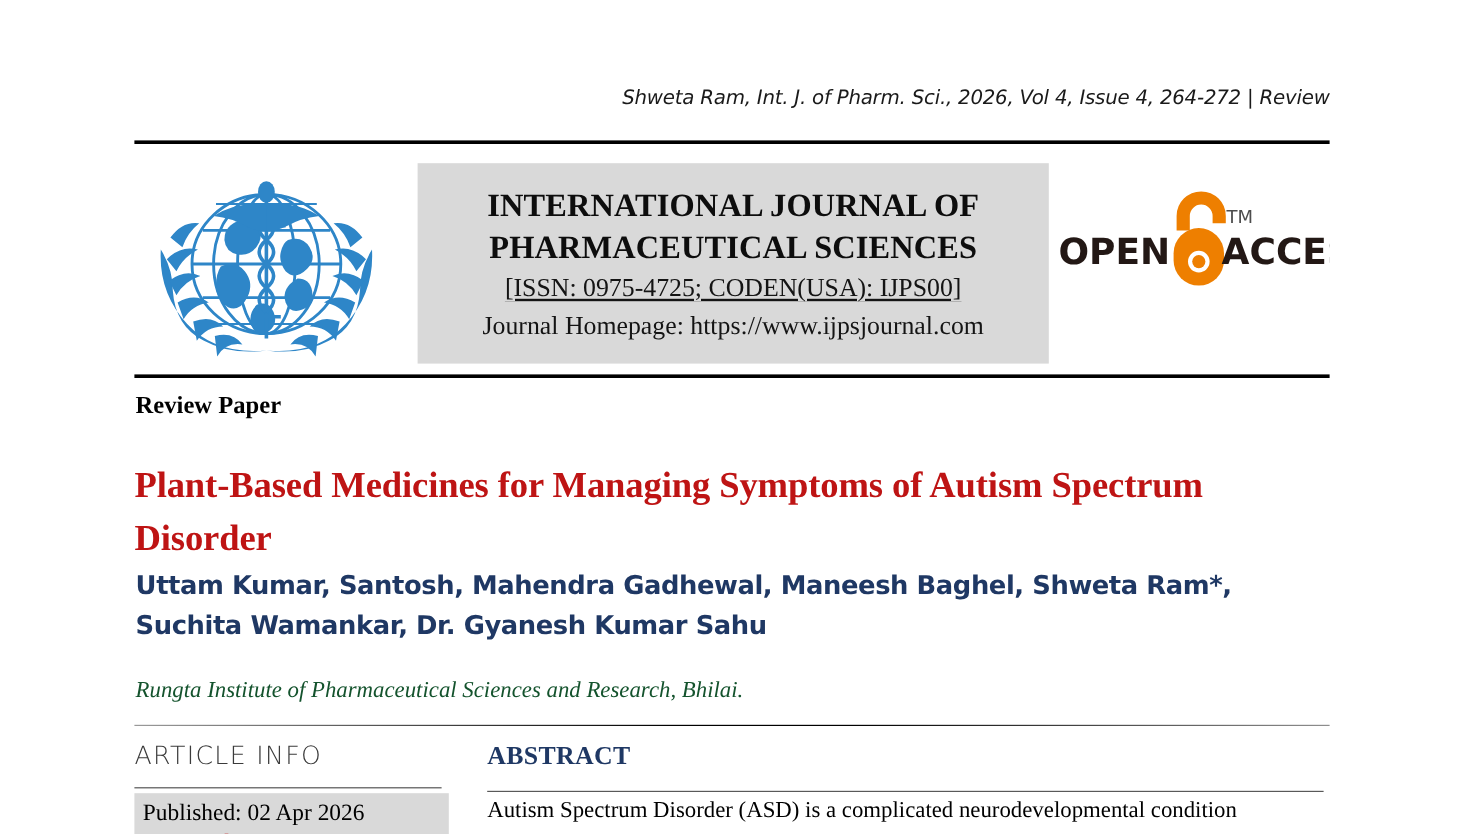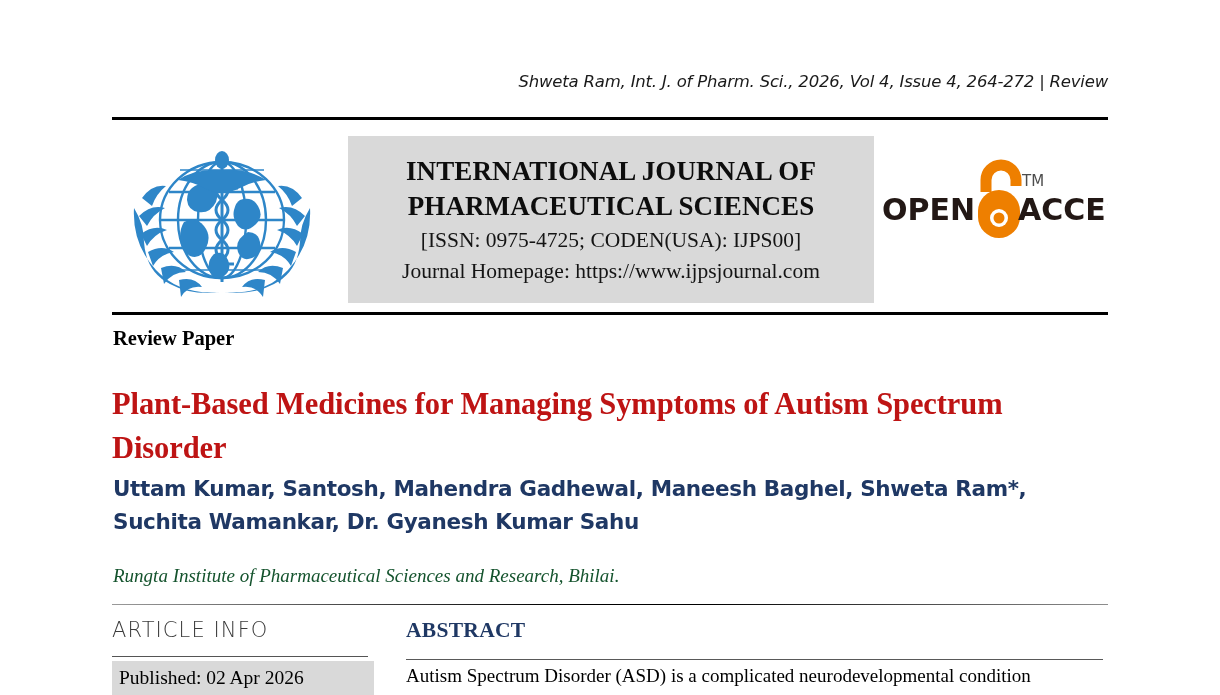--- a/index.html
+++ b/index.html
@@ -94,20 +94,21 @@
     line-height: 35px;
     letter-spacing: 0.1px;
     color: #0d0d0d;
   }
   .journal-issn {
     font-family: "Liberation Serif", serif;
     font-size: 21.5px;
     line-height: 31px;
     color: #141414;
     margin-top: 1px;
+    text-decoration: underline;
   }
   .journal-home {
     font-family: "Liberation Serif", serif;
     font-size: 21.5px;
     line-height: 30px;
     color: #141414;
   }
 
   .oa-logo {
     position: absolute;

